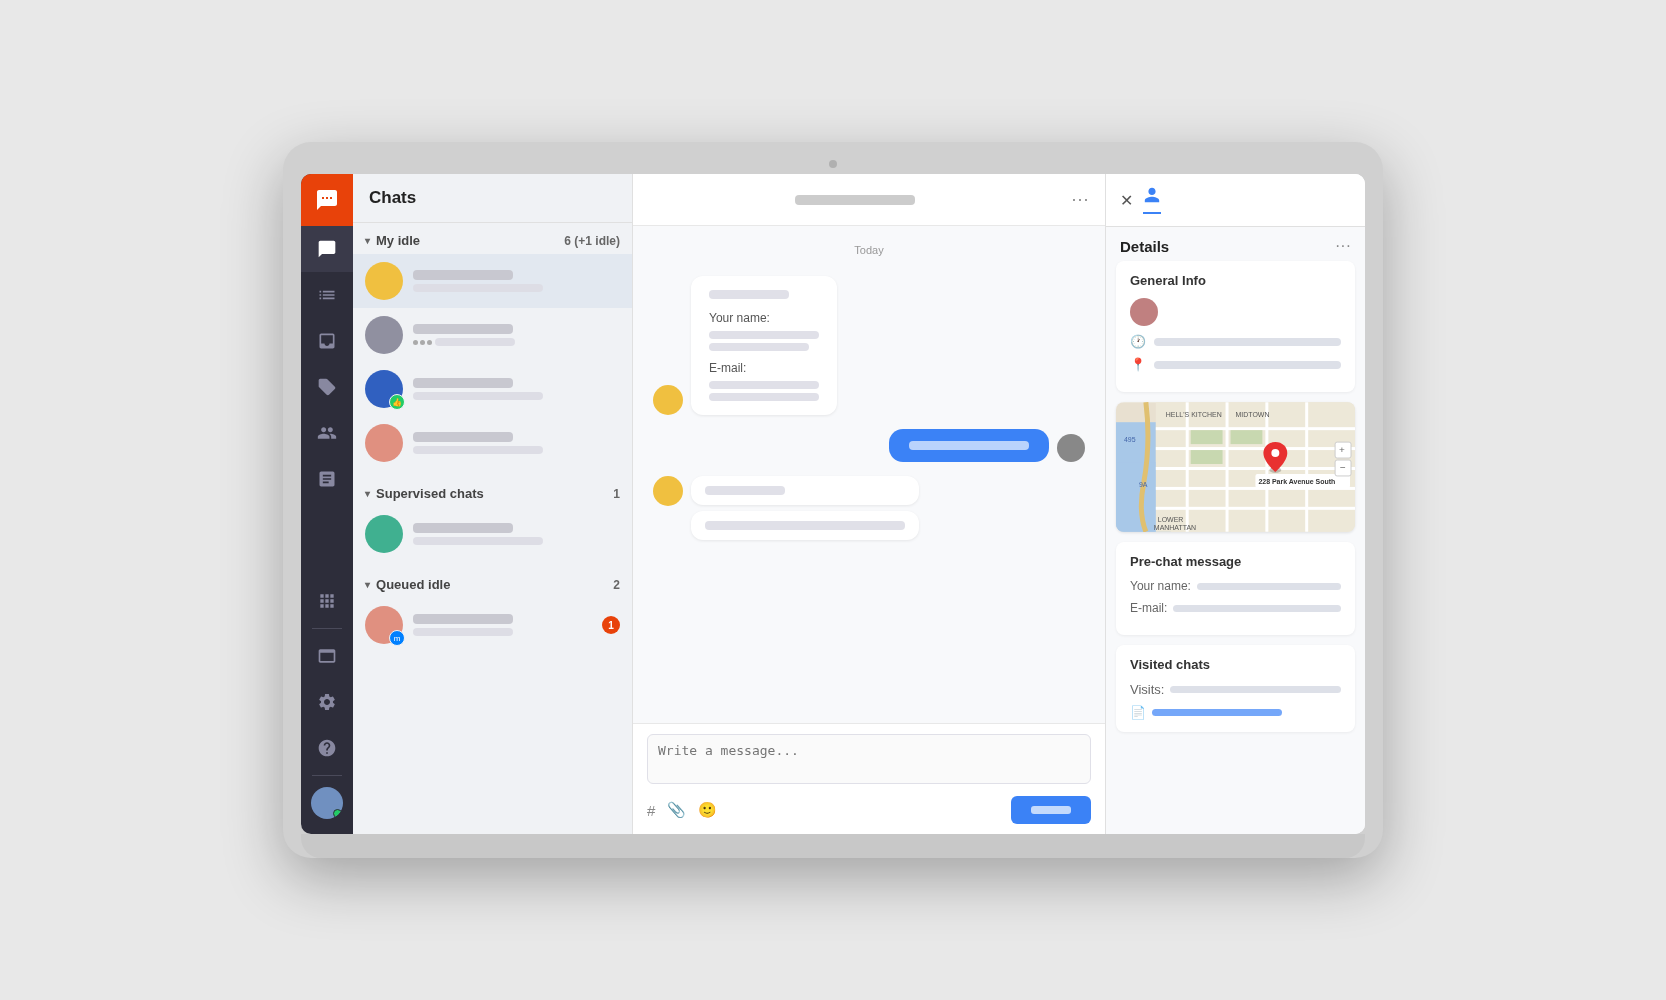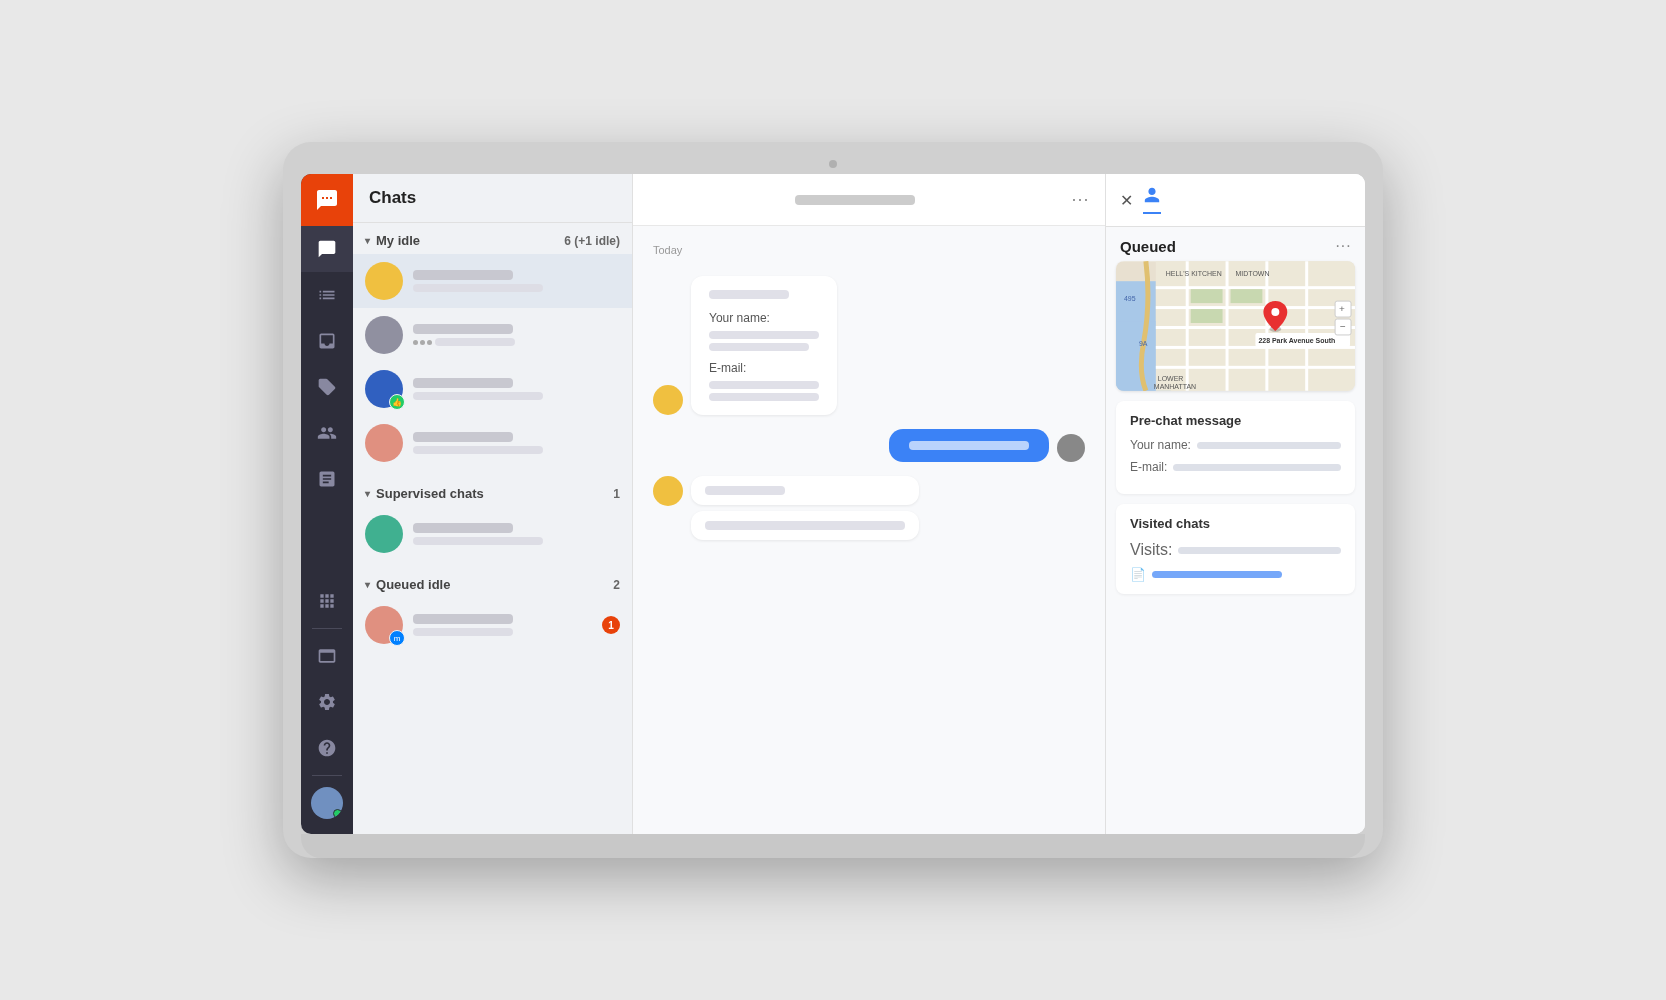--- a/index.html
+++ b/index.html
@@ -249,20 +249,21 @@
     .chat-topbar-actions { display: flex; gap: 14px; align-items: center; color: #666; cursor: pointer; }
     .messages-area {
       flex: 1;
       overflow-y: auto;
       padding: 12px 20px;
       display: flex;
       flex-direction: column;
       gap: 14px;
     }
     .date-divider {
+      text-align: center;
       font-size: 11px;
       color: #999;
       margin: 6px 0;
     }
     .message-row {
       display: flex;
       align-items: flex-end;
       gap: 8px;
     }
     .msg-avatar {
@@ -435,21 +436,21 @@
       position: relative;
       box-shadow: 0 1px 3px rgba(0,0,0,0.1);
     }
     .map-svg { width: 100%; height: 100%; }
     .pre-chat-card { background: #fff; border-radius: 8px; margin: 0 10px 10px; padding: 12px 14px; box-shadow: 0 1px 3px rgba(0,0,0,0.06); }
     .pre-chat-title { font-size: 13px; font-weight: 600; color: #333; margin-bottom: 10px; }
     .pre-chat-row { display: flex; align-items: center; gap: 6px; margin-bottom: 8px; font-size: 12px; color: #666; }
     .pre-chat-field-bar { height: 7px; background: #dde0e8; border-radius: 4px; flex: 1; }
     .visited-card { background: #fff; border-radius: 8px; margin: 0 10px 10px; padding: 12px 14px; box-shadow: 0 1px 3px rgba(0,0,0,0.06); }
     .visited-title { font-size: 13px; font-weight: 600; color: #333; margin-bottom: 10px; }
-    .visits-row { display: flex; align-items: center; gap: 6px; font-size: 16px; color: #666; margin-bottom: 8px; }
+    .visits-row { display: flex; align-items: center; gap: 6px; font-size: 13px; color: #666; margin-bottom: 8px; }
     .visits-bar { height: 7px; background: #dde0e8; border-radius: 4px; flex: 1; }
     .page-row { display: flex; align-items: center; gap: 6px; }
     .page-icon { color: #aaa; font-size: 13px; }
     .page-link-bar { height: 7px; background: #3b82f6; border-radius: 4px; width: 130px; opacity: 0.7; }
     
     .av-yellow { background: #f0c040; }
     .av-gray { background: #9090a0; }
     .av-blue-dark { background: #3060c0; }
     .av-peach { background: #e09080; }
     .av-teal { background: #40b090; }
@@ -691,38 +692,67 @@
               </div>
               <div style="margin-top:6px;">
                 <div class="second-bubble">
                   <div class="bubble-line" style="width:200px;margin-bottom:0;"></div>
                 </div>
               </div>
             </div>
           </div>
         </div>
 
+        <div class="input-area">
+          <textarea class="input-text-area" placeholder="Write a message..." style=""></textarea>
+          <div class="input-toolbar">
+            <span class="input-icon">#</span>
+            <span class="input-icon">📎</span>
+            <span class="input-icon">🙂</span>
+            <button class="send-btn">
+              <span style="display:inline-block;width:40px;height:8px;background:rgba(255,255,255,0.7);border-radius:3px;"></span>
+            </button>
+          </div>
+        </div>
       </div>
 
       <div class="details-panel">
 
         <div class="details-topbar">
           <span class="details-topbar-icon">✕</span>
           <span class="details-topbar-icon details-tab-active">
             <svg width="18" height="18" viewBox="0 0 24 24" fill="#3b82f6">
               <path d="M12 12c2.7 0 4.8-2.1 4.8-4.8S14.7 2.4 12 2.4 7.2 4.5 7.2 7.2 9.3 12 12 12zm0 2.4c-3.2 0-9.6 1.6-9.6 4.8v2.4h19.2v-2.4c0-3.2-6.4-4.8-9.6-4.8z"></path>
             </svg>
           </span>
         </div>
 
         <div class="details-header">
-          <span class="details-title">Queued</span>
+          <span class="details-title">Details</span>
           <span class="details-more">···</span>
         </div>
 
+        <div class="info-card">
+          <div class="info-card-title">General Info</div>
+          <div class="info-row">
+            <div class="info-avatar-sm av-peach" style="background:#c08080;"></div>
+            <div>
+              <div class="info-bar" style="margin-bottom:4px;"></div>
+              <div class="info-bar short"></div>
+            </div>
+          </div>
+          <div class="info-row">
+            <span class="info-icon">🕐</span>
+            <div class="info-bar"></div>
+          </div>
+          <div class="info-row">
+            <span class="info-icon">📍</span>
+            <div class="info-bar"></div>
+          </div>
+        </div>
 
         <div class="map-container">
           <svg class="map-svg" viewBox="0 0 240 130" xmlns="http://www.w3.org/2000/svg">
 
             <rect width="240" height="130" fill="#e8e0d0"></rect>
 
             <rect x="0" y="20" width="40" height="110" fill="#a8c8e8"></rect>
             <rect x="0" y="60" width="55" height="70" fill="#a8c8e8"></rect>
 
             <rect x="40" y="0" width="200" height="130" fill="#ede8d8"></rect>

